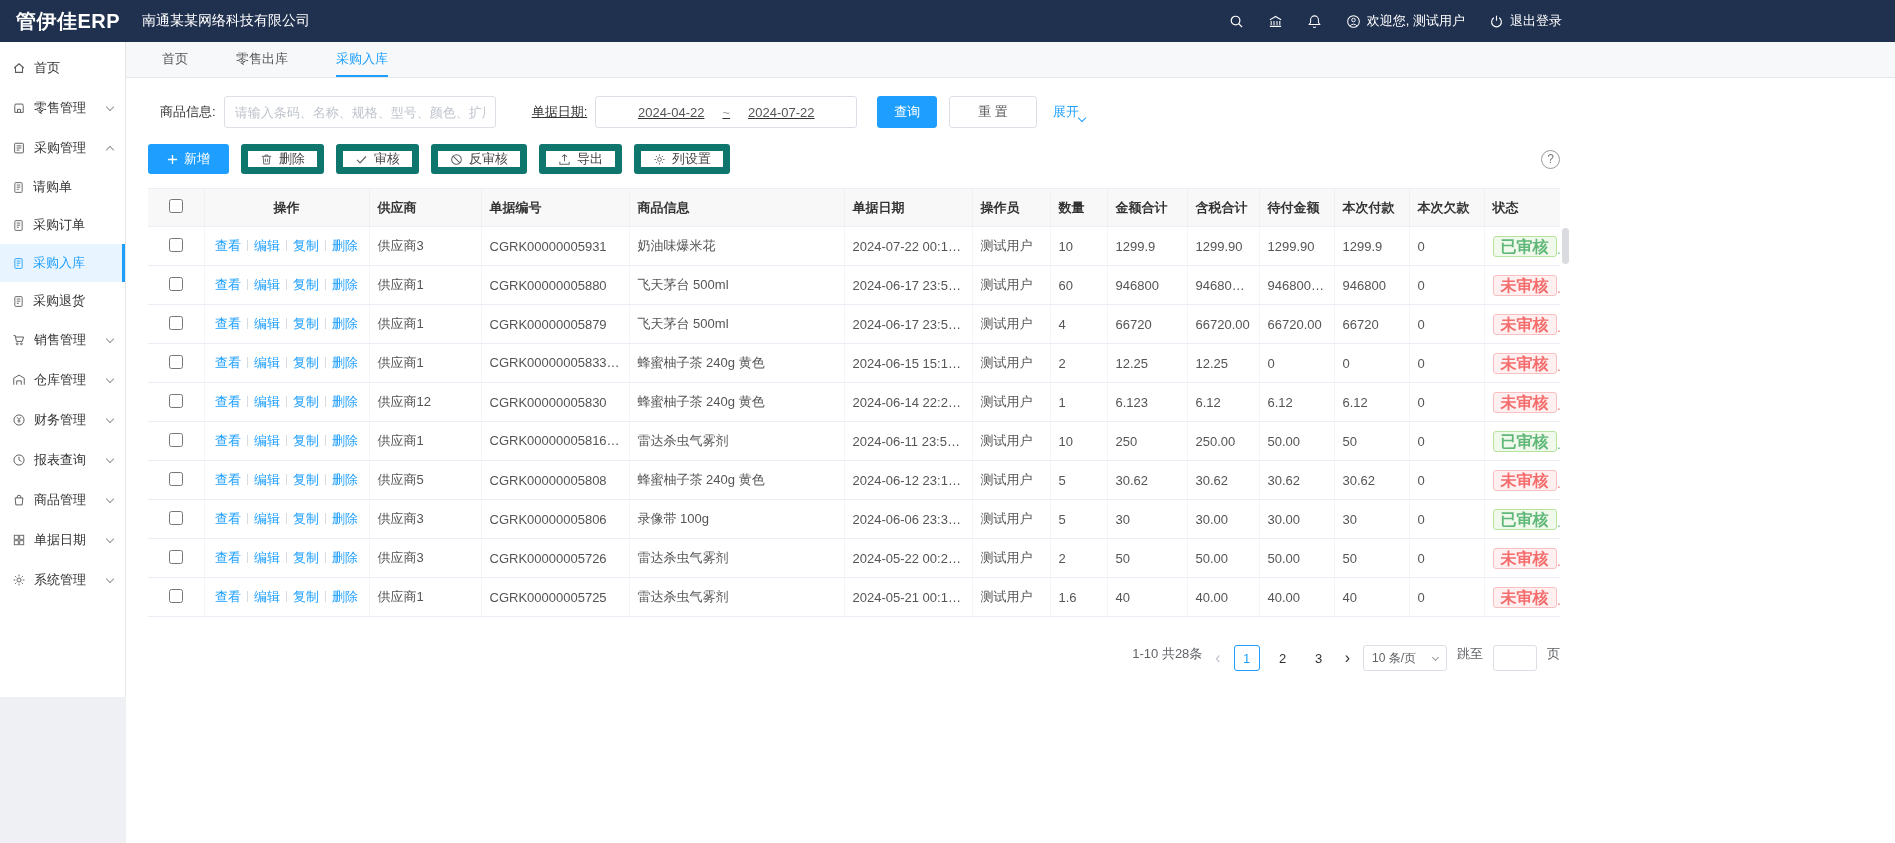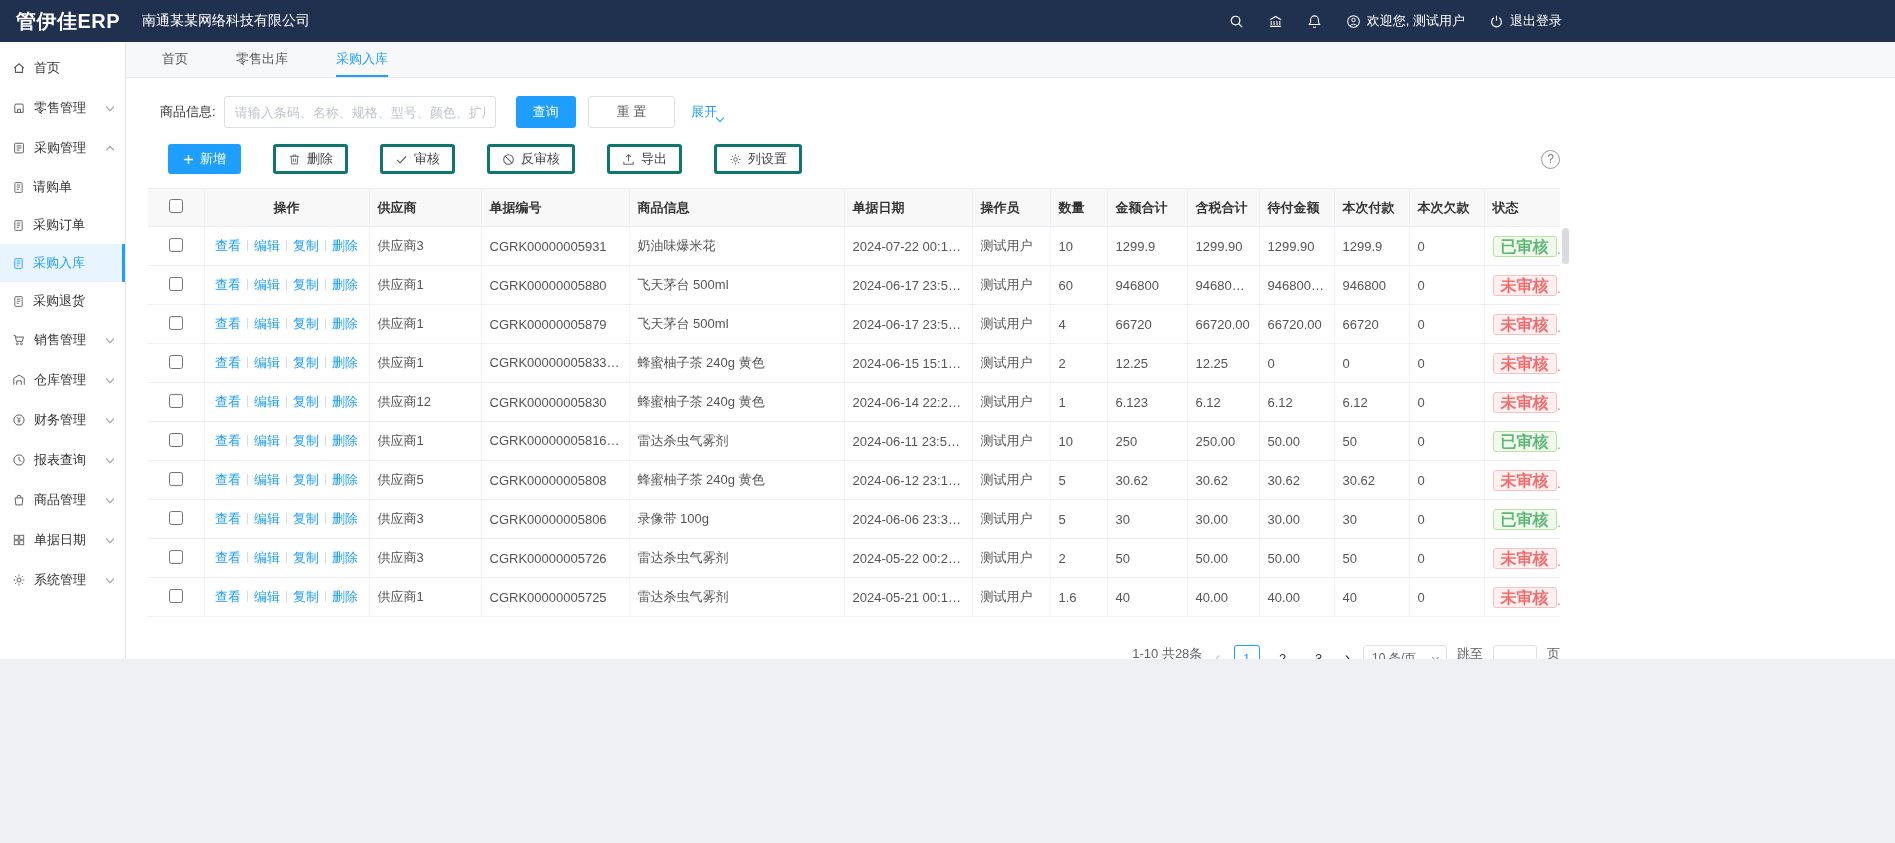--- a/index.html
+++ b/index.html
@@ -1,21 +1,21 @@
 <!DOCTYPE html>
 <html style="--accent: #1E9FFF; --header-bg: #20304F;"><head>
 <meta charset="utf-8">
 <style>
   :root{
     --accent:#1E9FFF;
     --header-bg:#20304F;
   }
   *{margin:0;padding:0;box-sizing:border-box;}
   body{font-family:"Liberation Sans","DejaVu Sans",sans-serif;font-size:13px;color:#333;background:#eef0f3;-webkit-font-smoothing:antialiased;}
-  .app{width:1895px;height:659px;overflow:hidden;display:flex;flex-direction:column;background:#be185d;}
+  .app{width:1895px;height:843px;overflow:hidden;display:flex;flex-direction:column;background:#be185d;}
 
   
   .header{height:42px;flex:0 0 42px;background:var(--header-bg);color:#fff;}
   .header-inner{width:1578px;height:100%;display:flex;align-items:center;padding:0 16px;}
   .logo{font-size:20px;font-weight:bold;letter-spacing:.5px;width:112px;}
   .company{font-size:14px;margin-left:14px;}
   .header-right{margin-left:auto;display:flex;align-items:center;gap:24px;font-size:13px;}
   .hicon{display:inline-flex;align-items:center;color:#fff;cursor:pointer;}
   .huser{display:inline-flex;align-items:center;gap:6px;cursor:pointer;color:#fff;}
 
@@ -50,21 +50,21 @@
   input.finput{height:32px;border:1px solid #dcdfe6;border-radius:3px;padding:0 10px;font-size:13px;color:#333;outline:none;font-family:inherit;}
   input.finput::placeholder{color:#bfc4cc;}
   .daterange{height:32px;width:262px;margin-left:8px;border:1px solid #dcdfe6;border-radius:3px;display:flex;align-items:center;justify-content:center;gap:18px;color:#555;}
   .btn{height:32px;border-radius:3px;font-size:13px;cursor:pointer;font-family:inherit;display:inline-flex;align-items:center;justify-content:center;}
   .btn-primary{background:var(--accent);border:1px solid var(--accent);color:#fff;padding:0 16px;margin-left:20px;}
   .btn-plain{background:#fff;border:1px solid #dcdfe6;color:#555;padding:0 28px;margin-left:12px;}
   .expand-link{margin-left:16px;color:var(--accent);cursor:pointer;display:inline-flex;align-items:flex-end;font-family:Liberation Serif, serif;}
   .caret-accent{width:6px;height:6px;border-right:1.3px solid var(--accent);border-bottom:1.3px solid var(--accent);display:inline-block;transform:rotate(45deg);margin-top:-3px;}
 
   .toolbar{display:flex;align-items:center;gap:12px;margin-top:16px;}
-  .tbtn{height:30px;display:inline-flex;align-items:center;gap:6px;padding:0 12px;border:3px solid #0f766e;background:#fff;border-radius:3px;color:#444;font-size:13px;cursor:pointer;font-family:inherit;margin-left:20px;}
+  .tbtn{height:30px;display:inline-flex;align-items:center;gap:6px;padding:0 12px;border:7px solid #0f766e;background:#fff;border-radius:3px;color:#444;font-size:13px;cursor:pointer;font-family:inherit;}
   .tbtn .ticon{display:inline-flex;color:#5f6368;}
   .tbtn.primary{background:var(--accent);border-color:var(--accent);color:#fff;}
   .tbtn.primary .ticon{color:#fff;}
   .help-circle{margin-left:auto;width:19px;height:19px;border:1px solid #9a9a9a;border-radius:50%;display:flex;align-items:center;justify-content:center;color:#777;font-size:12px;cursor:pointer;}
 
   
   .table-outer{position:relative;margin-top:14px;width:1412px;}
   table{width:1412px;border-collapse:collapse;table-layout:fixed;}
   thead th{background:#f8f8f9;border-top:1px solid #ebeef5;border-bottom:1px solid #ebeef5;border-right:1px solid #f0f1f4;height:38px;padding:0 8px;font-weight:bold;color:#333;font-size:13px;text-align:left;white-space:nowrap;overflow:hidden;}
   tbody td{border-bottom:1px solid #ebeef5;border-right:1px solid #f4f5f8;height:39px;padding:0 8px;color:#555;font-size:13px;white-space:nowrap;overflow:hidden;text-overflow:ellipsis;background:#fff;}
@@ -288,20 +288,28 @@
         <div class="tab">零售出库</div>
         <div class="tab active">采购入库</div>
       </div>
 
       <div class="content">
 
         <div class="filters">
           <div class="fgroup">
             <span class="flabel">商品信息:</span>
             <input class="finput" style="width: 272px;" placeholder="请输入条码、名称、规格、型号、颜色、扩展...">
+          </div>
+          <div class="fgroup">
+            <span class="flabel">单据日期:</span>
+            <div class="daterange">
+              <span>2024-04-22</span>
+              <span style="color:#999;">~</span>
+              <span>2024-07-22</span>
+            </div>
           </div>
           <button class="btn btn-primary">查询</button>
           <button class="btn btn-plain">重 置</button>
           <span class="expand-link">
             <span>展开</span>
             <span class="caret-accent"></span>
           </span>
         </div>
 
         <div class="toolbar">

